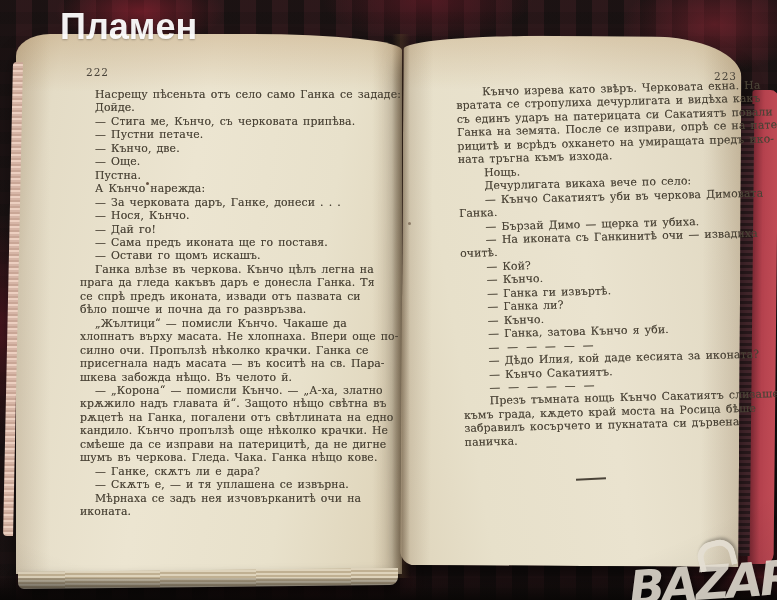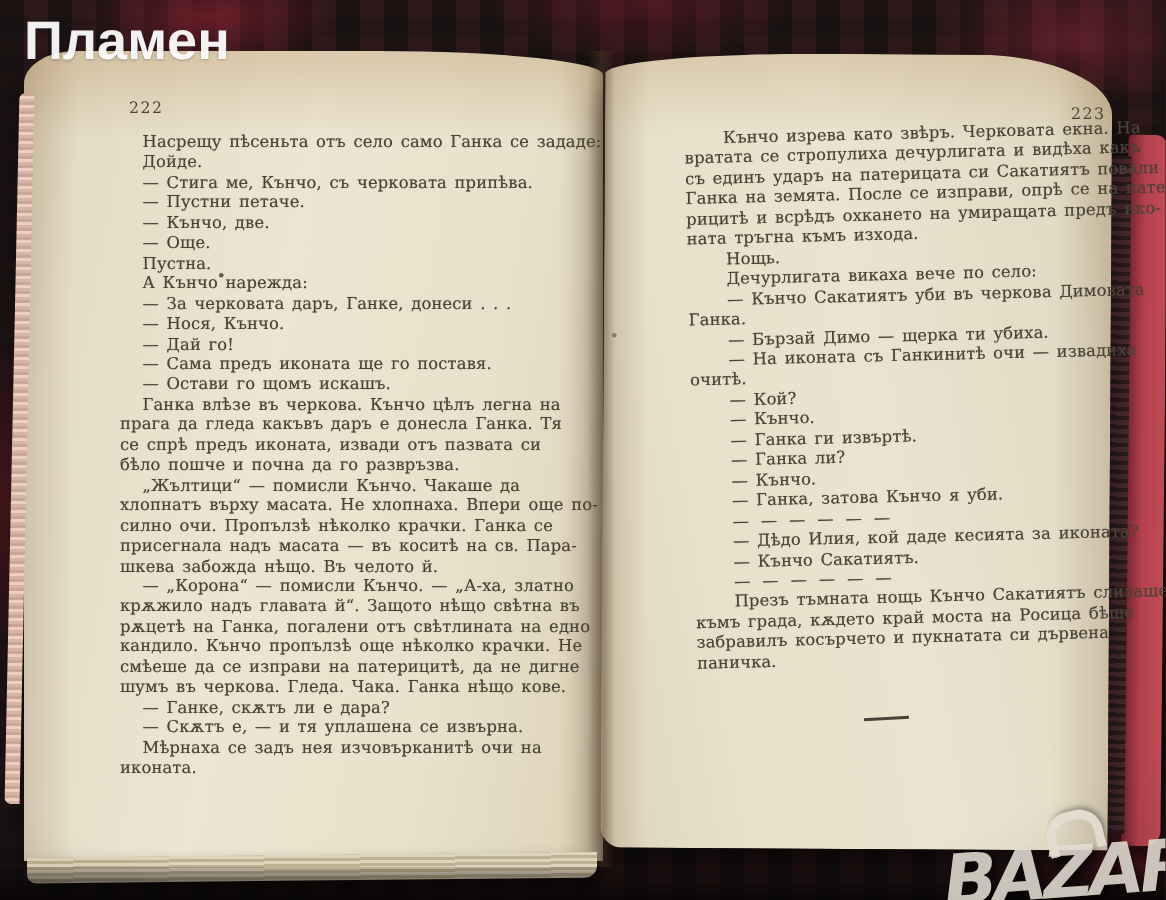--- a/index.html
+++ b/index.html
@@ -98,20 +98,21 @@
   }
   .floor{
     position:absolute;left:0;right:0;bottom:0;height:22px;
     background:linear-gradient(180deg, rgba(8,6,5,.15), rgba(8,6,5,.92));
   }
   .wm-plamen{
     position:absolute;left:16px;top:6px;
     font-family:"Liberation Sans",sans-serif;font-weight:700;font-size:36px;
     color:rgba(255,255,255,.94);letter-spacing:0;
     text-shadow:0 1px 2px rgba(0,0,0,.25);
+    padding-left:44px;
   }
   .wm-bazar{
     position:absolute;right:-16px;bottom:-10px;transform:rotate(-4deg);
   }
   .bazar-text{
     font-family:"DejaVu Sans",sans-serif;font-weight:700;font-style:italic;
     font-size:47px;letter-spacing:-3px;color:rgba(228,222,211,.88);
     text-shadow:3px 4px 5px rgba(0,0,0,.45);
   }
   .bag-arc{

